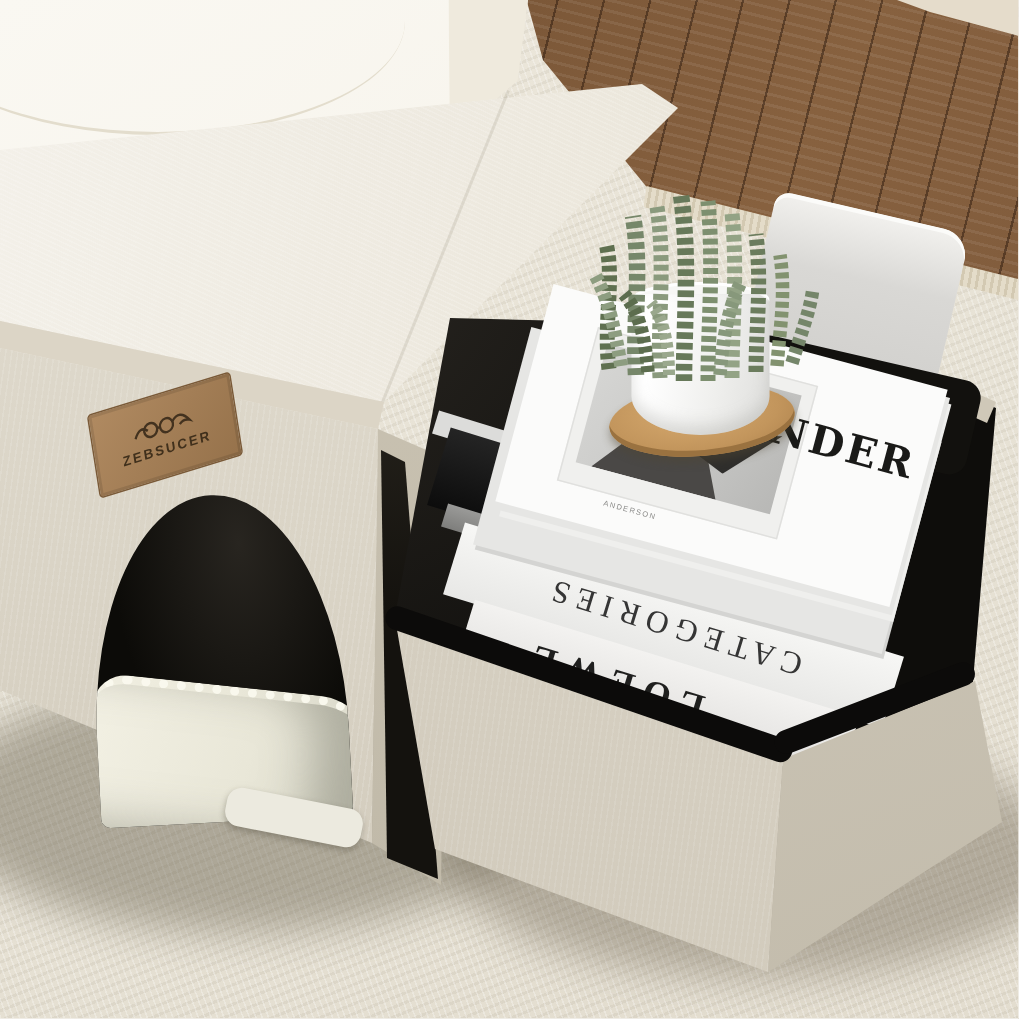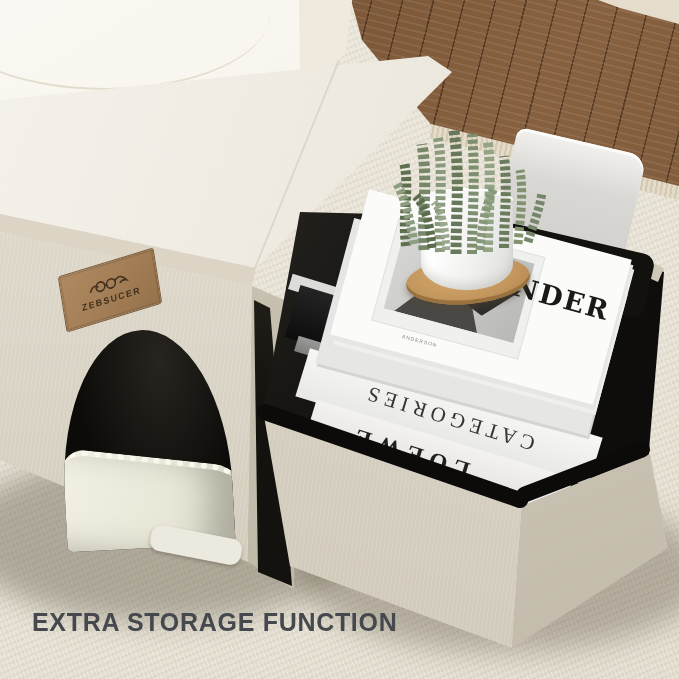--- a/index.html
+++ b/index.html
@@ -245,14 +245,13 @@
       <path d="M128 144 C128 112 132 86 128 52" stroke="#6b7c5d" stroke-width="10" stroke-dasharray="4 2.5"></path>
       <path d="M142 140 C144 114 148 92 144 66" stroke="#82926f" stroke-width="9" stroke-dasharray="4 2.5"></path>
       <path d="M38 140 C34 116 30 96 20 78" stroke="#8d9d80" stroke-width="9" stroke-dasharray="4 2.5"></path>
       <path d="M152 138 C158 118 164 104 166 88" stroke="#75866a" stroke-width="9" stroke-dasharray="4 2.5"></path>
       <path d="M56 144 C54 120 50 104 40 92" stroke="#5c6d4e" stroke-width="9" stroke-dasharray="4 2.5"></path>
       <path d="M104 146 C106 120 110 100 118 84" stroke="#87987b" stroke-width="9" stroke-dasharray="4 2.5"></path>
       <path d="M70 146 C70 124 66 108 58 98" stroke="#9aa88d" stroke-width="8" stroke-dasharray="3.5 2.5"></path>
     </g>
   </svg>
 
-  <div class="abs" id="caption">EXTRA STORAGE FUNCTION</div>
 </div>
 
 </body></html>

